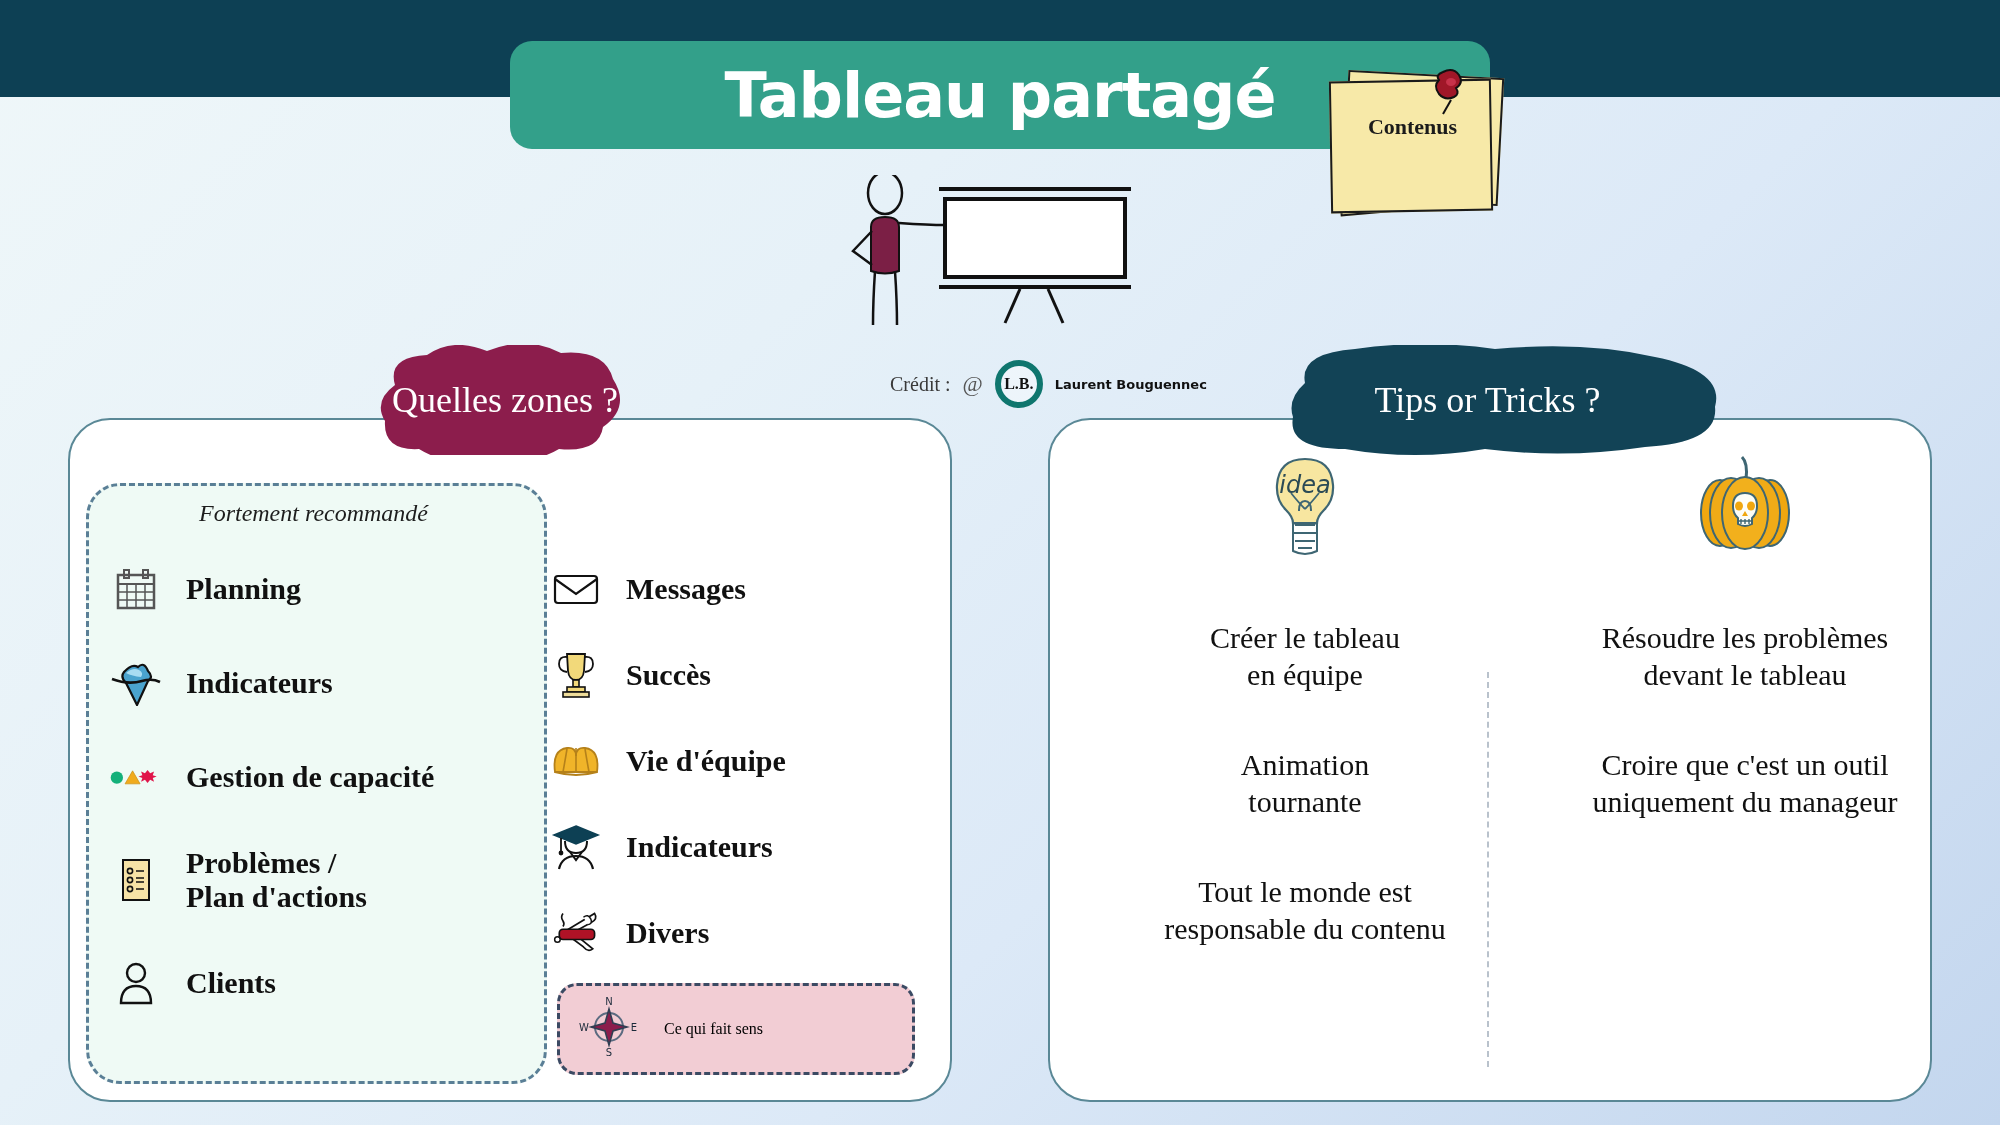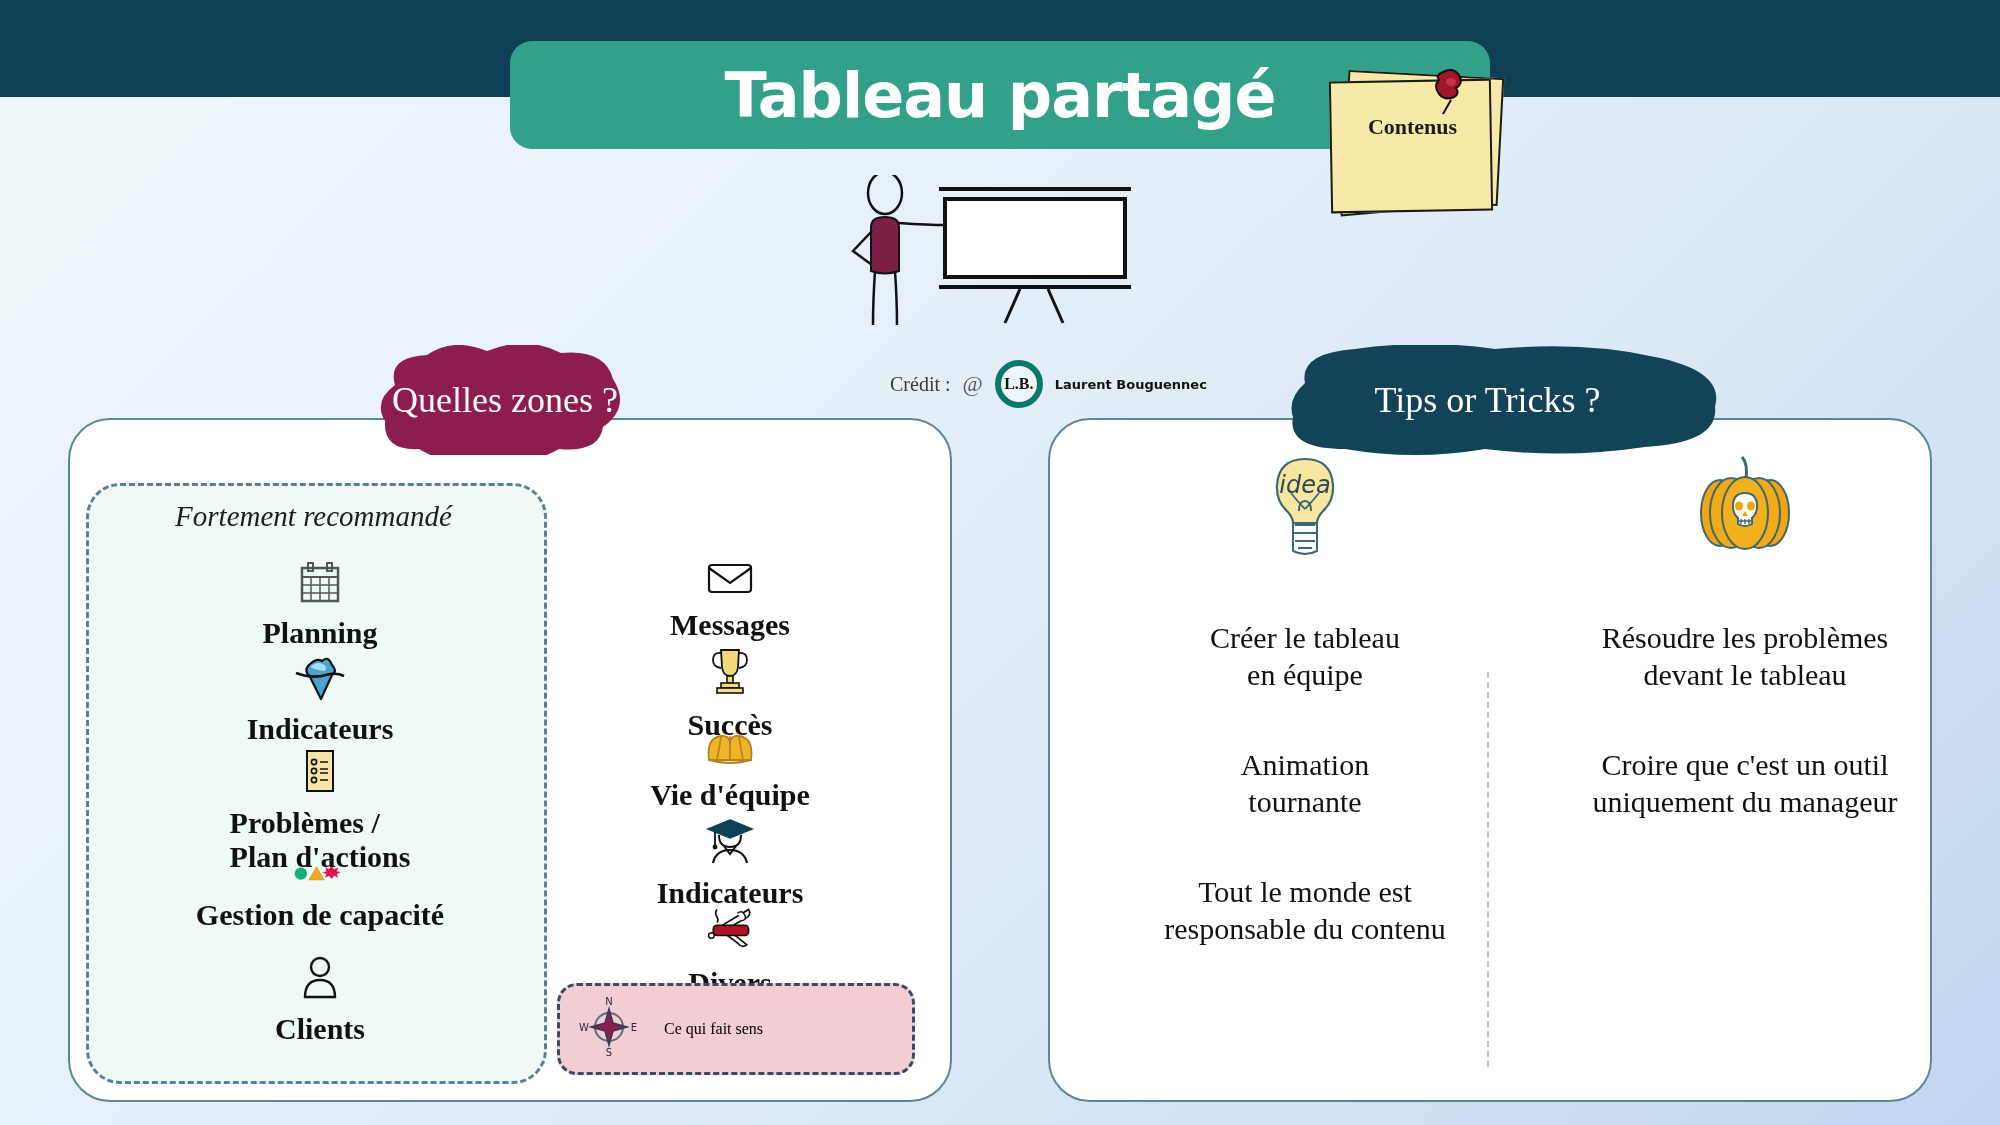--- a/index.html
+++ b/index.html
@@ -56,26 +56,26 @@
   #blob-left{left:355px;top:345px;width:300px;height:110px;}
   #blob-right{left:1255px;top:345px;width:465px;height:110px;}
   .blob svg{position:absolute;left:0;top:0;}
   
   .dashed-box{
     position:absolute;left:86px;top:483px;width:455px;height:595px;
     border:3px dashed #5a7f96;border-radius:34px;background:#effaf5;z-index:3;
   }
   .dashed-title{
     position:absolute;left:86px;top:500px;width:455px;text-align:center;
-    font-style:italic;font-size:29px;color:#1d1d1d;z-index:4;
+    font-style:italic;font-size:24px;color:#1d1d1d;z-index:4;
   }
   .col{position:absolute;z-index:4;}
   #col-a{left:110px;top:560px;width:420px;}
   #col-b{left:550px;top:560px;width:360px;}
-  .row{display:flex;align-items:center;gap:12px;margin-bottom:36px;height:58px;flex-direction:column;}
+  .row{display:flex;align-items:center;gap:24px;margin-bottom:36px;height:58px;}
   .row .ic{width:52px;min-width:52px;display:flex;align-items:center;justify-content:center;}
   .row .lbl{font-weight:bold;font-size:30px;color:#111;line-height:1.12;}
   .pink-row{
     position:absolute;left:557px;top:983px;width:358px;height:92px;
     background:#f2cdd4;border:3px dashed #3b4a63;border-radius:20px;z-index:4;
     display:flex;align-items:center;gap:24px;padding-left:18px;box-sizing:border-box;
   }
   
   .tips-grid{position:absolute;left:1048px;top:430px;width:880px;height:668px;z-index:4;
     display:flex;padding-left:37px;}
@@ -167,43 +167,43 @@
       <svg width="52" height="46" viewBox="0 0 52 46">
         <path d="M14 12 q8 -9 14 -5 q6 -6 10 4 q6 6 0 10 l-11 24 l-11 -22 q-6 -6 -2 -11 z" fill="#4aa3ce" stroke="#111" stroke-width="2.2"></path>
         <path d="M16 13 q7 -6 13 -3 q5 3 2 7 q-9 -1 -15 -4 z" fill="#a8dcf2" stroke="none"></path>
         <path d="M2 19 q16 6 30 2 q10 -3 18 1" stroke="#111" stroke-width="2.6" fill="none"></path>
       </svg>
     </span>
     <span class="lbl">Indicateurs</span>
   </div>
 
 
+  <div class="row">
+    <span class="ic">
+      <svg width="76" height="26" viewBox="0 0 76 26">
+        <circle cx="10" cy="14" r="9" fill="#14b07a"></circle>
+        <path d="M33 4 L44 23 L22 23 Z" fill="#f0ab1e" stroke="#c98c12" stroke-width="1"></path>
+        <path d="M62 2 l4 5 l6 -3 l-2 6 l6 2 l-6 2 l2 6 l-6 -3 l-4 5 l-4 -5 l-6 3 l2 -6 l-6 -2 l6 -2 l-2 -6 l6 3 z" transform="translate(-4,1) scale(0.95)" fill="#e0154a"></path>
+      </svg>
+    </span>
+    <span class="lbl">Gestion de capacité</span>
+  </div>
+
   <div class="row" style="height:76px;">
     <span class="ic">
       <svg width="36" height="46" viewBox="0 0 36 46">
         <rect x="5" y="3" width="26" height="40" fill="#f7e3a6" stroke="#111" stroke-width="2"></rect>
         <circle cx="12" cy="14" r="2.6" fill="none" stroke="#111" stroke-width="1.6"></circle>
         <circle cx="12" cy="23" r="2.6" fill="none" stroke="#111" stroke-width="1.6"></circle>
         <circle cx="12" cy="32" r="2.6" fill="none" stroke="#111" stroke-width="1.6"></circle>
         <path d="M18 14 L26 14 M18 21 L26 21 M18 25 L26 25 M18 32 L26 32" stroke="#111" stroke-width="1.6"></path>
       </svg>
     </span>
     <span class="lbl" style="white-space:pre-line;">Problèmes /
 Plan d'actions</span>
-  </div>
-
-  <div class="row">
-    <span class="ic">
-      <svg width="76" height="26" viewBox="0 0 76 26">
-        <circle cx="10" cy="14" r="9" fill="#14b07a"></circle>
-        <path d="M33 4 L44 23 L22 23 Z" fill="#f0ab1e" stroke="#c98c12" stroke-width="1"></path>
-        <path d="M62 2 l4 5 l6 -3 l-2 6 l6 2 l-6 2 l2 6 l-6 -3 l-4 5 l-4 -5 l-6 3 l2 -6 l-6 -2 l6 -2 l-2 -6 l6 3 z" transform="translate(-4,1) scale(0.95)" fill="#e0154a"></path>
-      </svg>
-    </span>
-    <span class="lbl">Gestion de capacité</span>
   </div>
 
   <div class="row">
     <span class="ic">
       <svg width="40" height="46" viewBox="0 0 40 46">
         <circle cx="20" cy="13" r="9" fill="none" stroke="#111" stroke-width="2.4"></circle>
         <path d="M5 43 q0 -17 15 -17 q15 0 15 17 z" fill="none" stroke="#111" stroke-width="2.4"></path>
       </svg>
     </span>
     <span class="lbl">Clients</span>

